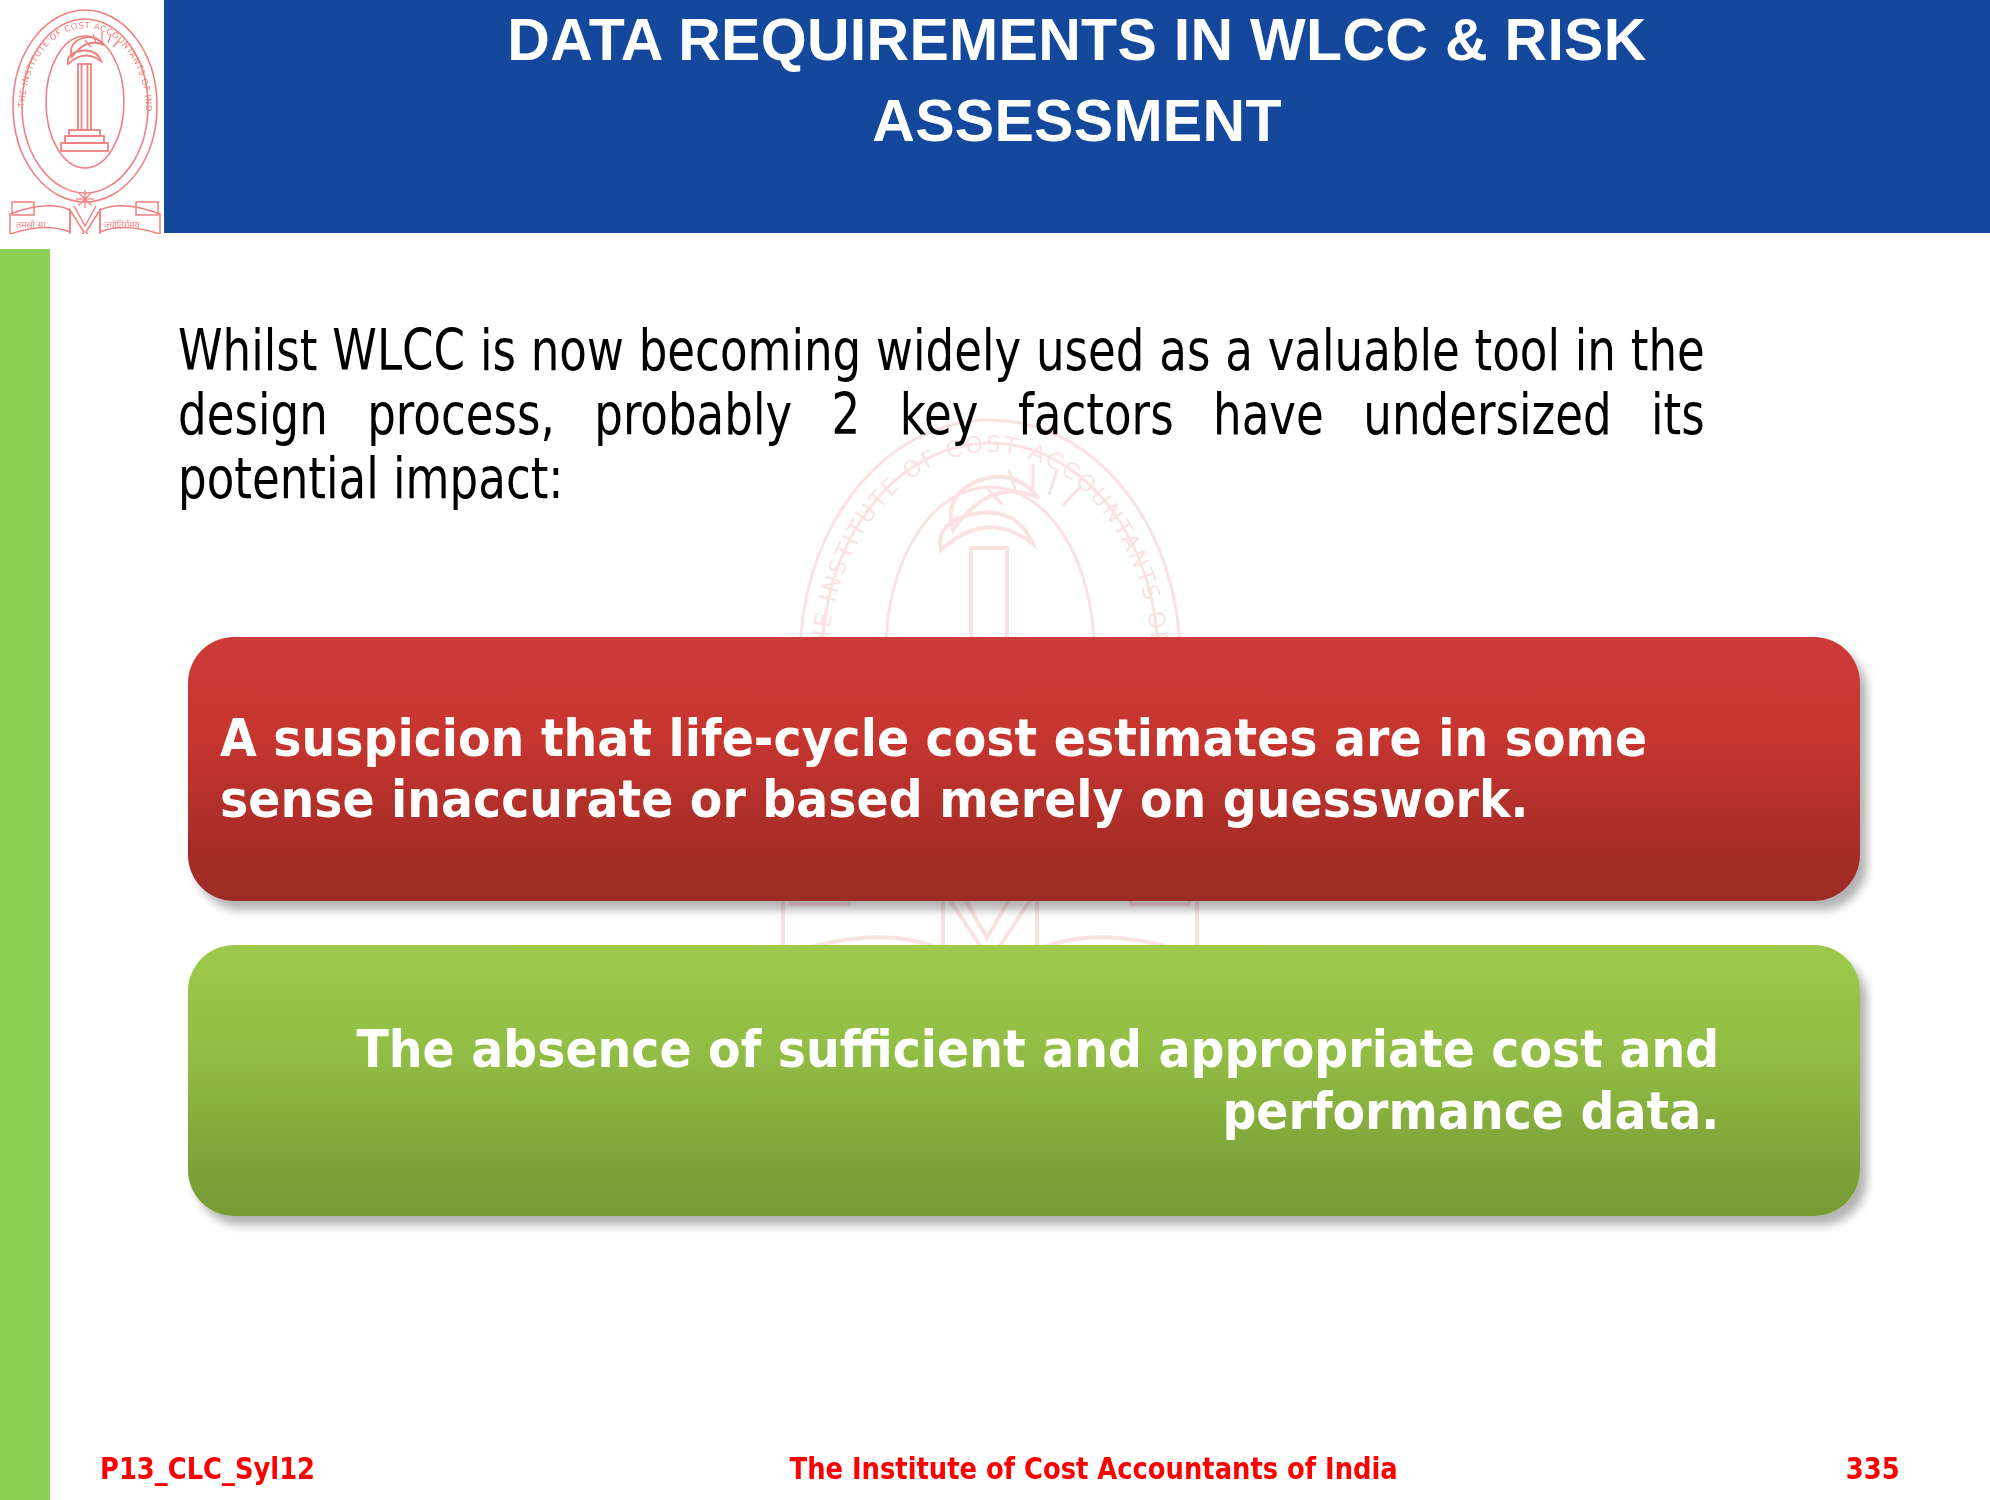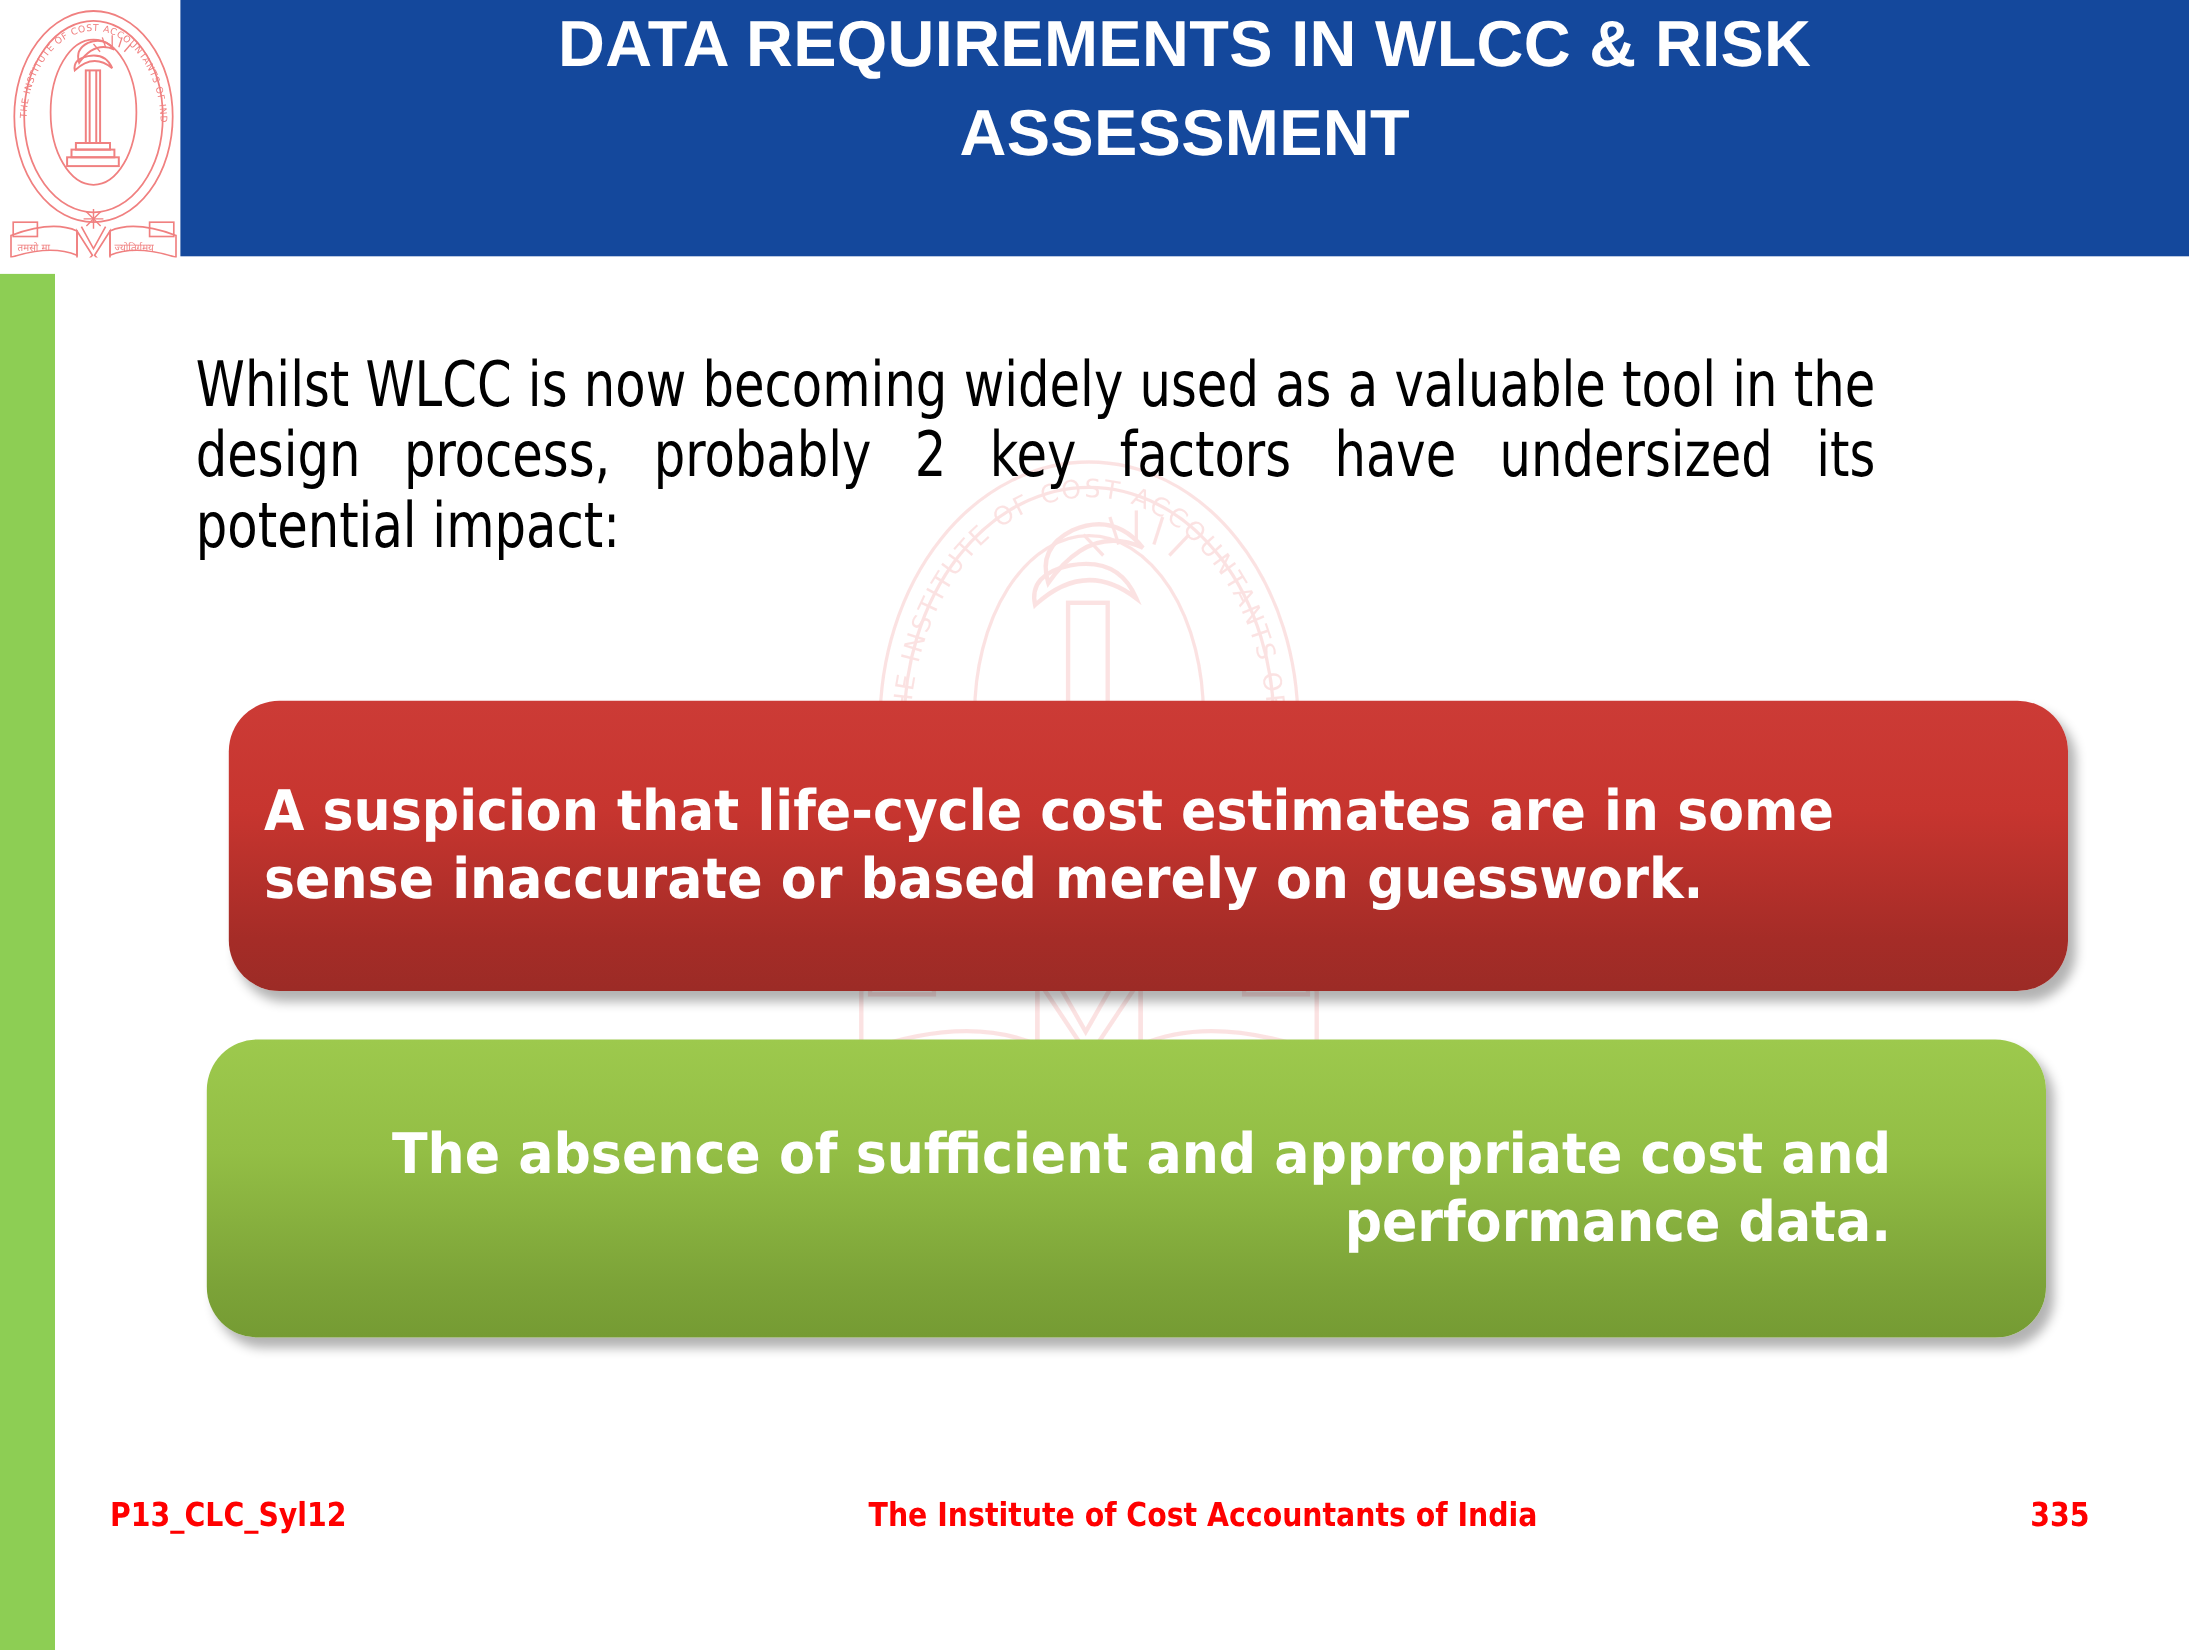--- a/index.html
+++ b/index.html
@@ -107,38 +107,37 @@
     line-height: 1.20;
     font-family: "DejaVu Sans", sans-serif;
     transform: scaleX(0.93);
     transform-origin: left center;
     width: 107.5%;
   }
   #callout-risk {
     top: 637px;
     height: 264px;
     background: linear-gradient(to bottom, #CC3B36 0%, #C7352F 38%, #A52C27 82%, #9C2B26 100%);
-    margin-left: 20px;
   }
   #callout-data {
     top: 945px;
     height: 271px;
     background: linear-gradient(to bottom, #9DC94D 0%, #93BE45 38%, #7CA338 82%, #759B33 100%);
     text-align: right;
   }
 
   
   #footer {
     position: absolute;
     left: 100px;
-    top: 1352px;
+    top: 1436px;
     width: 1800px;
     height: 50px;
     display: flex;
-    align-items: center;
+    align-items: flex-end;
     justify-content: space-between;
   }
   .footer-text {
     color: #FF0000;
     font-size: 30px;
     font-weight: bold;
     font-family: "DejaVu Sans", sans-serif;
     transform: scaleX(0.86);
   }
   #footer-left  { transform-origin: left center; flex: 0 0 auto; }

